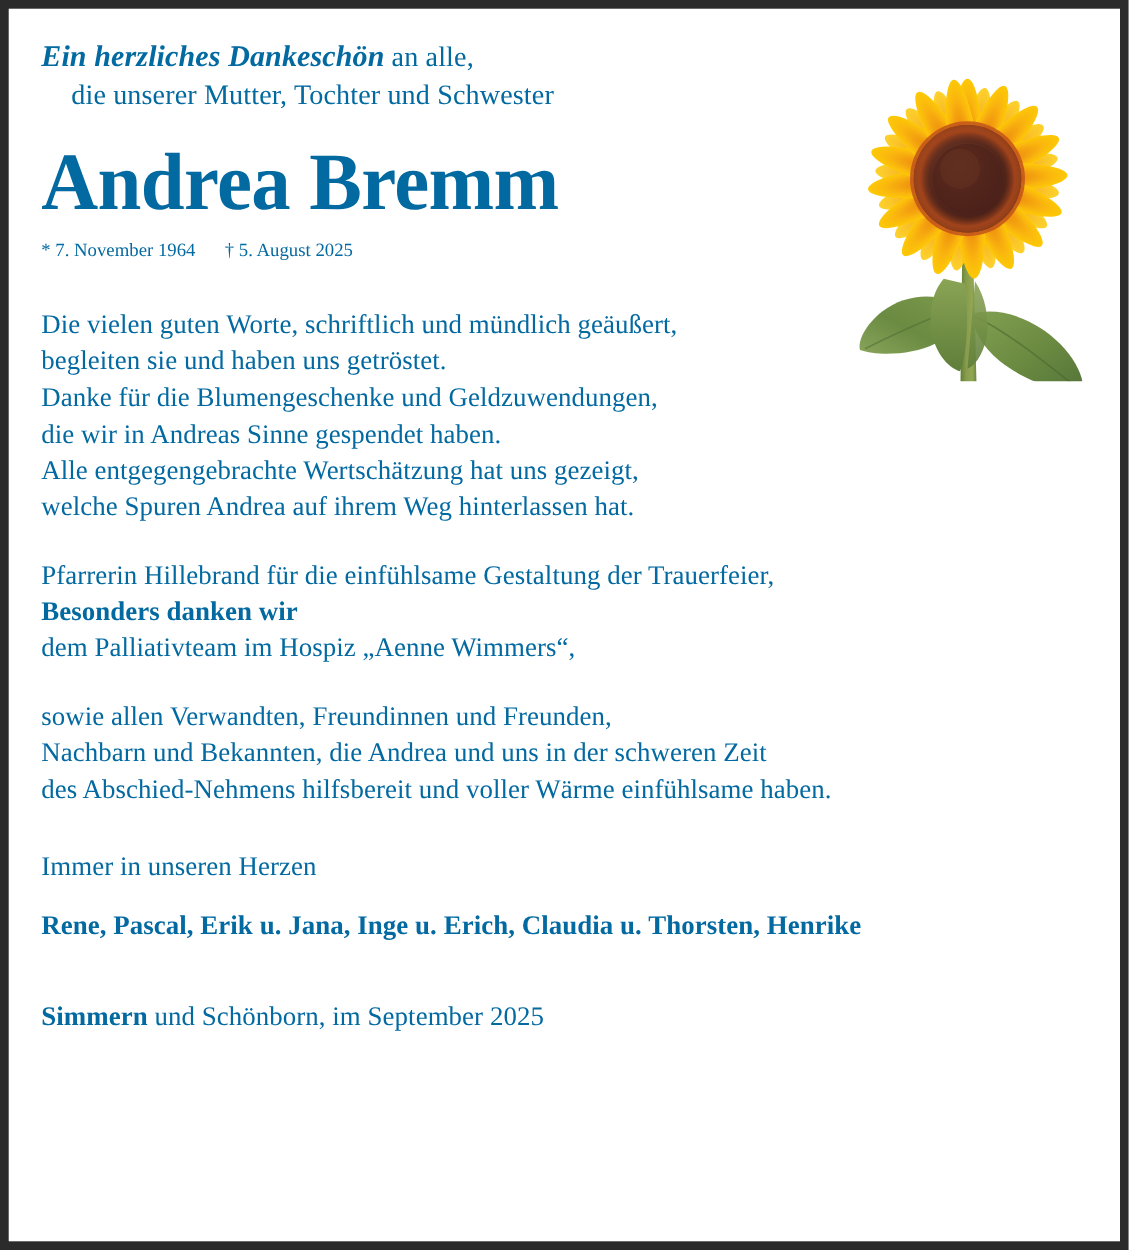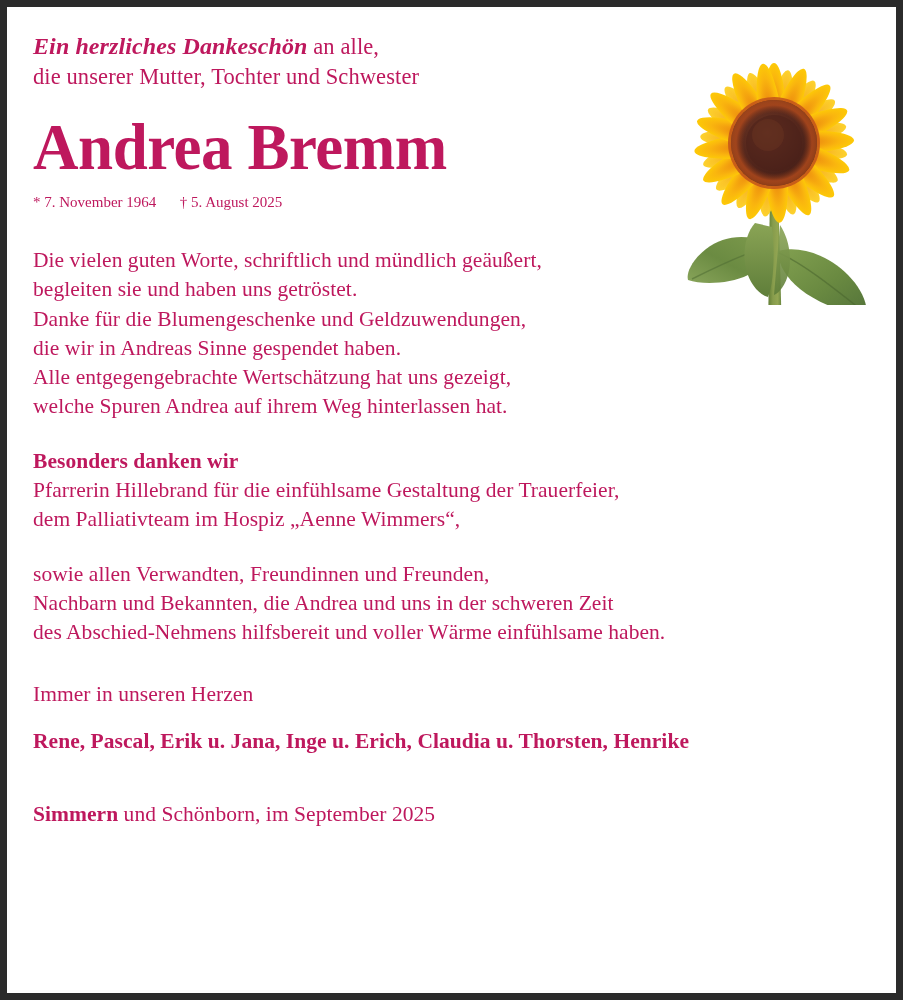--- a/index.html
+++ b/index.html
@@ -47,34 +47,34 @@
     height: 300px;
   }
   .sf-svg { display: block; width: 205px; height: 300px; }
 
   
   .content {
     position: absolute;
     left: 26px;
     top: 24px;
     width: 830px;
-    color: #be185d;
+    color: #0369a1;
   }
 
   .intro {
     font-size: 22.5px;
     line-height: 30px;
     letter-spacing: 0.1px;
   }
   .intro .lead {
     font-weight: bold;
     font-style: italic;
     font-size: 24px;
   }
-  .intro-line2 { display: block; }
+  .intro-line2 { display: block; margin-left: 24px; }
 
   .deceased-name {
     margin: 19px 0 0 0;
     font-size: 65px;
     line-height: 72px;
     font-weight: bold;
     letter-spacing: -0.5px;
     transform: scaleX(0.97);
     transform-origin: left center;
     white-space: nowrap;
@@ -260,22 +260,22 @@
         <p class="para">
           <span class="l">Die vielen guten Worte, schriftlich und mündlich geäußert,</span>
           <span class="l">begleiten sie und haben uns getröstet.</span>
           <span class="l">Danke für die Blumengeschenke und Geldzuwendungen,</span>
           <span class="l">die wir in Andreas Sinne gespendet haben.</span>
           <span class="l">Alle entgegengebrachte Wertschätzung hat uns gezeigt,</span>
           <span class="l">welche Spuren Andrea auf ihrem Weg hinterlassen hat.</span>
         </p>
 
         <p class="para">
+          <span class="l">Pfarrerin Hillebrand für die einfühlsame Gestaltung der Trauerfeier,</span>
           <span class="l b">Besonders danken wir</span>
-          <span class="l">Pfarrerin Hillebrand für die einfühlsame Gestaltung der Trauerfeier,</span>
           <span class="l">dem Palliativteam im Hospiz „Aenne Wimmers“,</span>
         </p>
 
         <p class="para">
           <span class="l">sowie allen Verwandten, Freundinnen und Freunden,</span>
           <span class="l">Nachbarn und Bekannten, die Andrea und uns in der schweren Zeit</span>
           <span class="l">des Abschied-Nehmens hilfsbereit und voller Wärme einfühlsame haben.</span>
         </p>
 
         <div class="closing">

